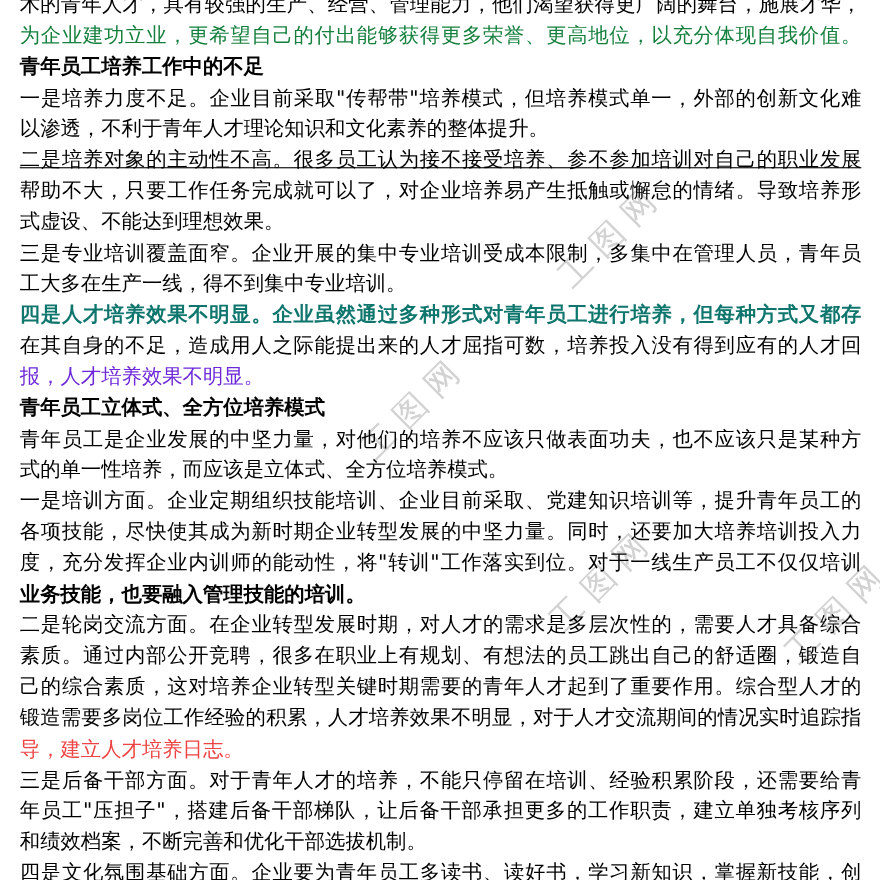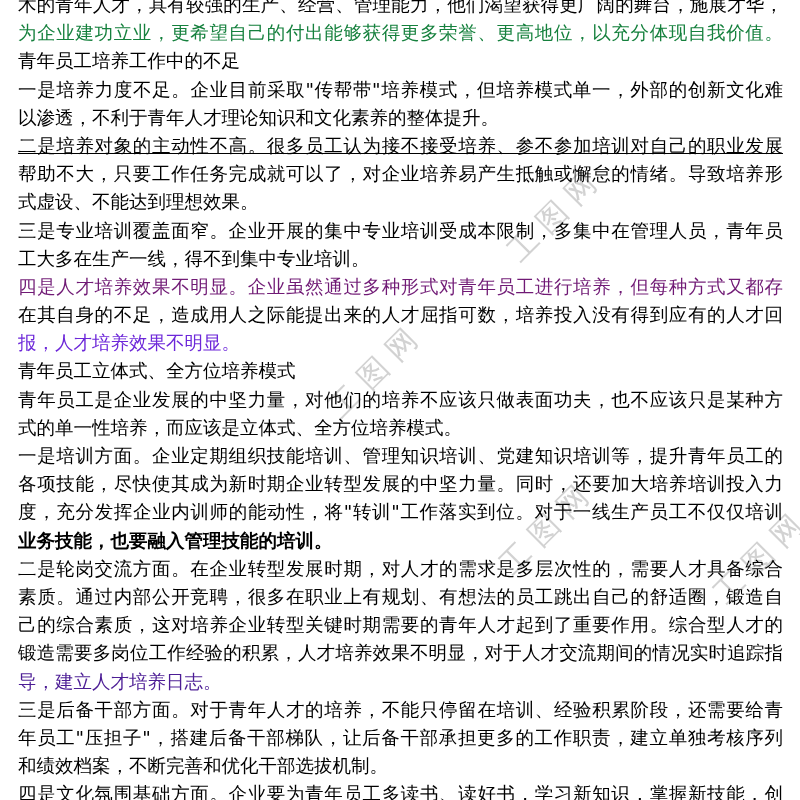--- a/index.html
+++ b/index.html
@@ -46,21 +46,21 @@
     height: 28.2px;
     color: #000000;
     text-align: left;
     letter-spacing: 0;
   }
   .line.justify {
     text-align: justify;
     text-align-last: justify;
   }
   .line.bold {
-    font-weight: 400;
+    font-weight: 700;
   }
 </style>
 </head>
 <body>
 
 <div class="page">
   <div class="watermark-layer">
       <div class="wm" style="left: 556px; top: 214px; color: rgb(210, 210, 210);">工图网</div>
       <div class="wm" style="left: 377px; top: 370px; color: rgb(210, 210, 210);">工图网</div>
       <div class="wm" style="left: 548px; top: 527px; color: rgb(210, 210, 210);">工图网</div>
@@ -70,33 +70,33 @@
       <div class="line justify" style="color: rgb(0, 0, 0);">术的青年人才，具有较强的生产、经营、管理能力，他们渴望获得更广阔的舞台，施展才华，</div>
       <div class="line justify" style="color: #15803d;">为企业建功立业，更希望自己的付出能够获得更多荣誉、更高地位，以充分体现自我价值。</div>
       <div class="line bold" style="color: rgb(0, 0, 0);">青年员工培养工作中的不足</div>
       <div class="line justify" style="color: rgb(0, 0, 0);">一是培养力度不足。企业目前采取"传帮带"培养模式，但培养模式单一，外部的创新文化难</div>
       <div class="line" style="color: rgb(0, 0, 0);">以渗透，不利于青年人才理论知识和文化素养的整体提升。</div>
       <div class="line justify" style="color: rgb(0, 0, 0); text-decoration: underline;">二是培养对象的主动性不高。很多员工认为接不接受培养、参不参加培训对自己的职业发展</div>
       <div class="line justify" style="color: rgb(0, 0, 0);">帮助不大，只要工作任务完成就可以了，对企业培养易产生抵触或懈怠的情绪。导致培养形</div>
       <div class="line" style="color: rgb(0, 0, 0);">式虚设、不能达到理想效果。</div>
       <div class="line justify" style="color: rgb(0, 0, 0);">三是专业培训覆盖面窄。企业开展的集中专业培训受成本限制，多集中在管理人员，青年员</div>
       <div class="line" style="color: rgb(0, 0, 0);">工大多在生产一线，得不到集中专业培训。</div>
-      <div class="line justify" style="color: #701a75;">四是人才培养效果不明显。企业虽然通过多种形式对青年员工进行培养，但每种方式又都存</div>
+      <div class="line justify" style="color: #0f766e; font-weight: bold;">四是人才培养效果不明显。企业虽然通过多种形式对青年员工进行培养，但每种方式又都存</div>
       <div class="line justify" style="color: rgb(0, 0, 0);">在其自身的不足，造成用人之际能提出来的人才屈指可数，培养投入没有得到应有的人才回</div>
       <div class="line" style="color: #6d28d9;">报，人才培养效果不明显。</div>
       <div class="line bold" style="color: rgb(0, 0, 0);">青年员工立体式、全方位培养模式</div>
       <div class="line justify" style="color: rgb(0, 0, 0);">青年员工是企业发展的中坚力量，对他们的培养不应该只做表面功夫，也不应该只是某种方</div>
       <div class="line" style="color: rgb(0, 0, 0);">式的单一性培养，而应该是立体式、全方位培养模式。</div>
-      <div class="line justify" style="color: rgb(0, 0, 0);">一是培训方面。企业定期组织技能培训、管理知识培训、党建知识培训等，提升青年员工的</div>
+      <div class="line justify" style="color: rgb(0, 0, 0);">一是培训方面。企业定期组织技能培训、企业目前采取、党建知识培训等，提升青年员工的</div>
       <div class="line justify" style="color: rgb(0, 0, 0);">各项技能，尽快使其成为新时期企业转型发展的中坚力量。同时，还要加大培养培训投入力</div>
       <div class="line justify" style="color: rgb(0, 0, 0);">度，充分发挥企业内训师的能动性，将"转训"工作落实到位。对于一线生产员工不仅仅培训</div>
       <div class="line" style="color: rgb(0, 0, 0); font-weight: bold;">业务技能，也要融入管理技能的培训。</div>
       <div class="line justify" style="color: rgb(0, 0, 0);">二是轮岗交流方面。在企业转型发展时期，对人才的需求是多层次性的，需要人才具备综合</div>
       <div class="line justify" style="color: rgb(0, 0, 0);">素质。通过内部公开竞聘，很多在职业上有规划、有想法的员工跳出自己的舒适圈，锻造自</div>
       <div class="line justify" style="color: rgb(0, 0, 0);">己的综合素质，这对培养企业转型关键时期需要的青年人才起到了重要作用。综合型人才的</div>
       <div class="line justify" style="color: rgb(0, 0, 0);">锻造需要多岗位工作经验的积累，人才培养效果不明显，对于人才交流期间的情况实时追踪指</div>
-      <div class="line" style="color: #4c1d95;">导，建立人才培养日志。</div>
+      <div class="line" style="color: #ef4444;">导，建立人才培养日志。</div>
       <div class="line justify" style="color: rgb(0, 0, 0);">三是后备干部方面。对于青年人才的培养，不能只停留在培训、经验积累阶段，还需要给青</div>
       <div class="line justify" style="color: rgb(0, 0, 0);">年员工"压担子"，搭建后备干部梯队，让后备干部承担更多的工作职责，建立单独考核序列</div>
       <div class="line" style="color: rgb(0, 0, 0);">和绩效档案，不断完善和优化干部选拔机制。</div>
       <div class="line justify" style="color: rgb(0, 0, 0);">四是文化氛围基础方面。企业要为青年员工多读书、读好书，学习新知识，掌握新技能，创</div>
     </div>
 </div>
 
 </body></html>

